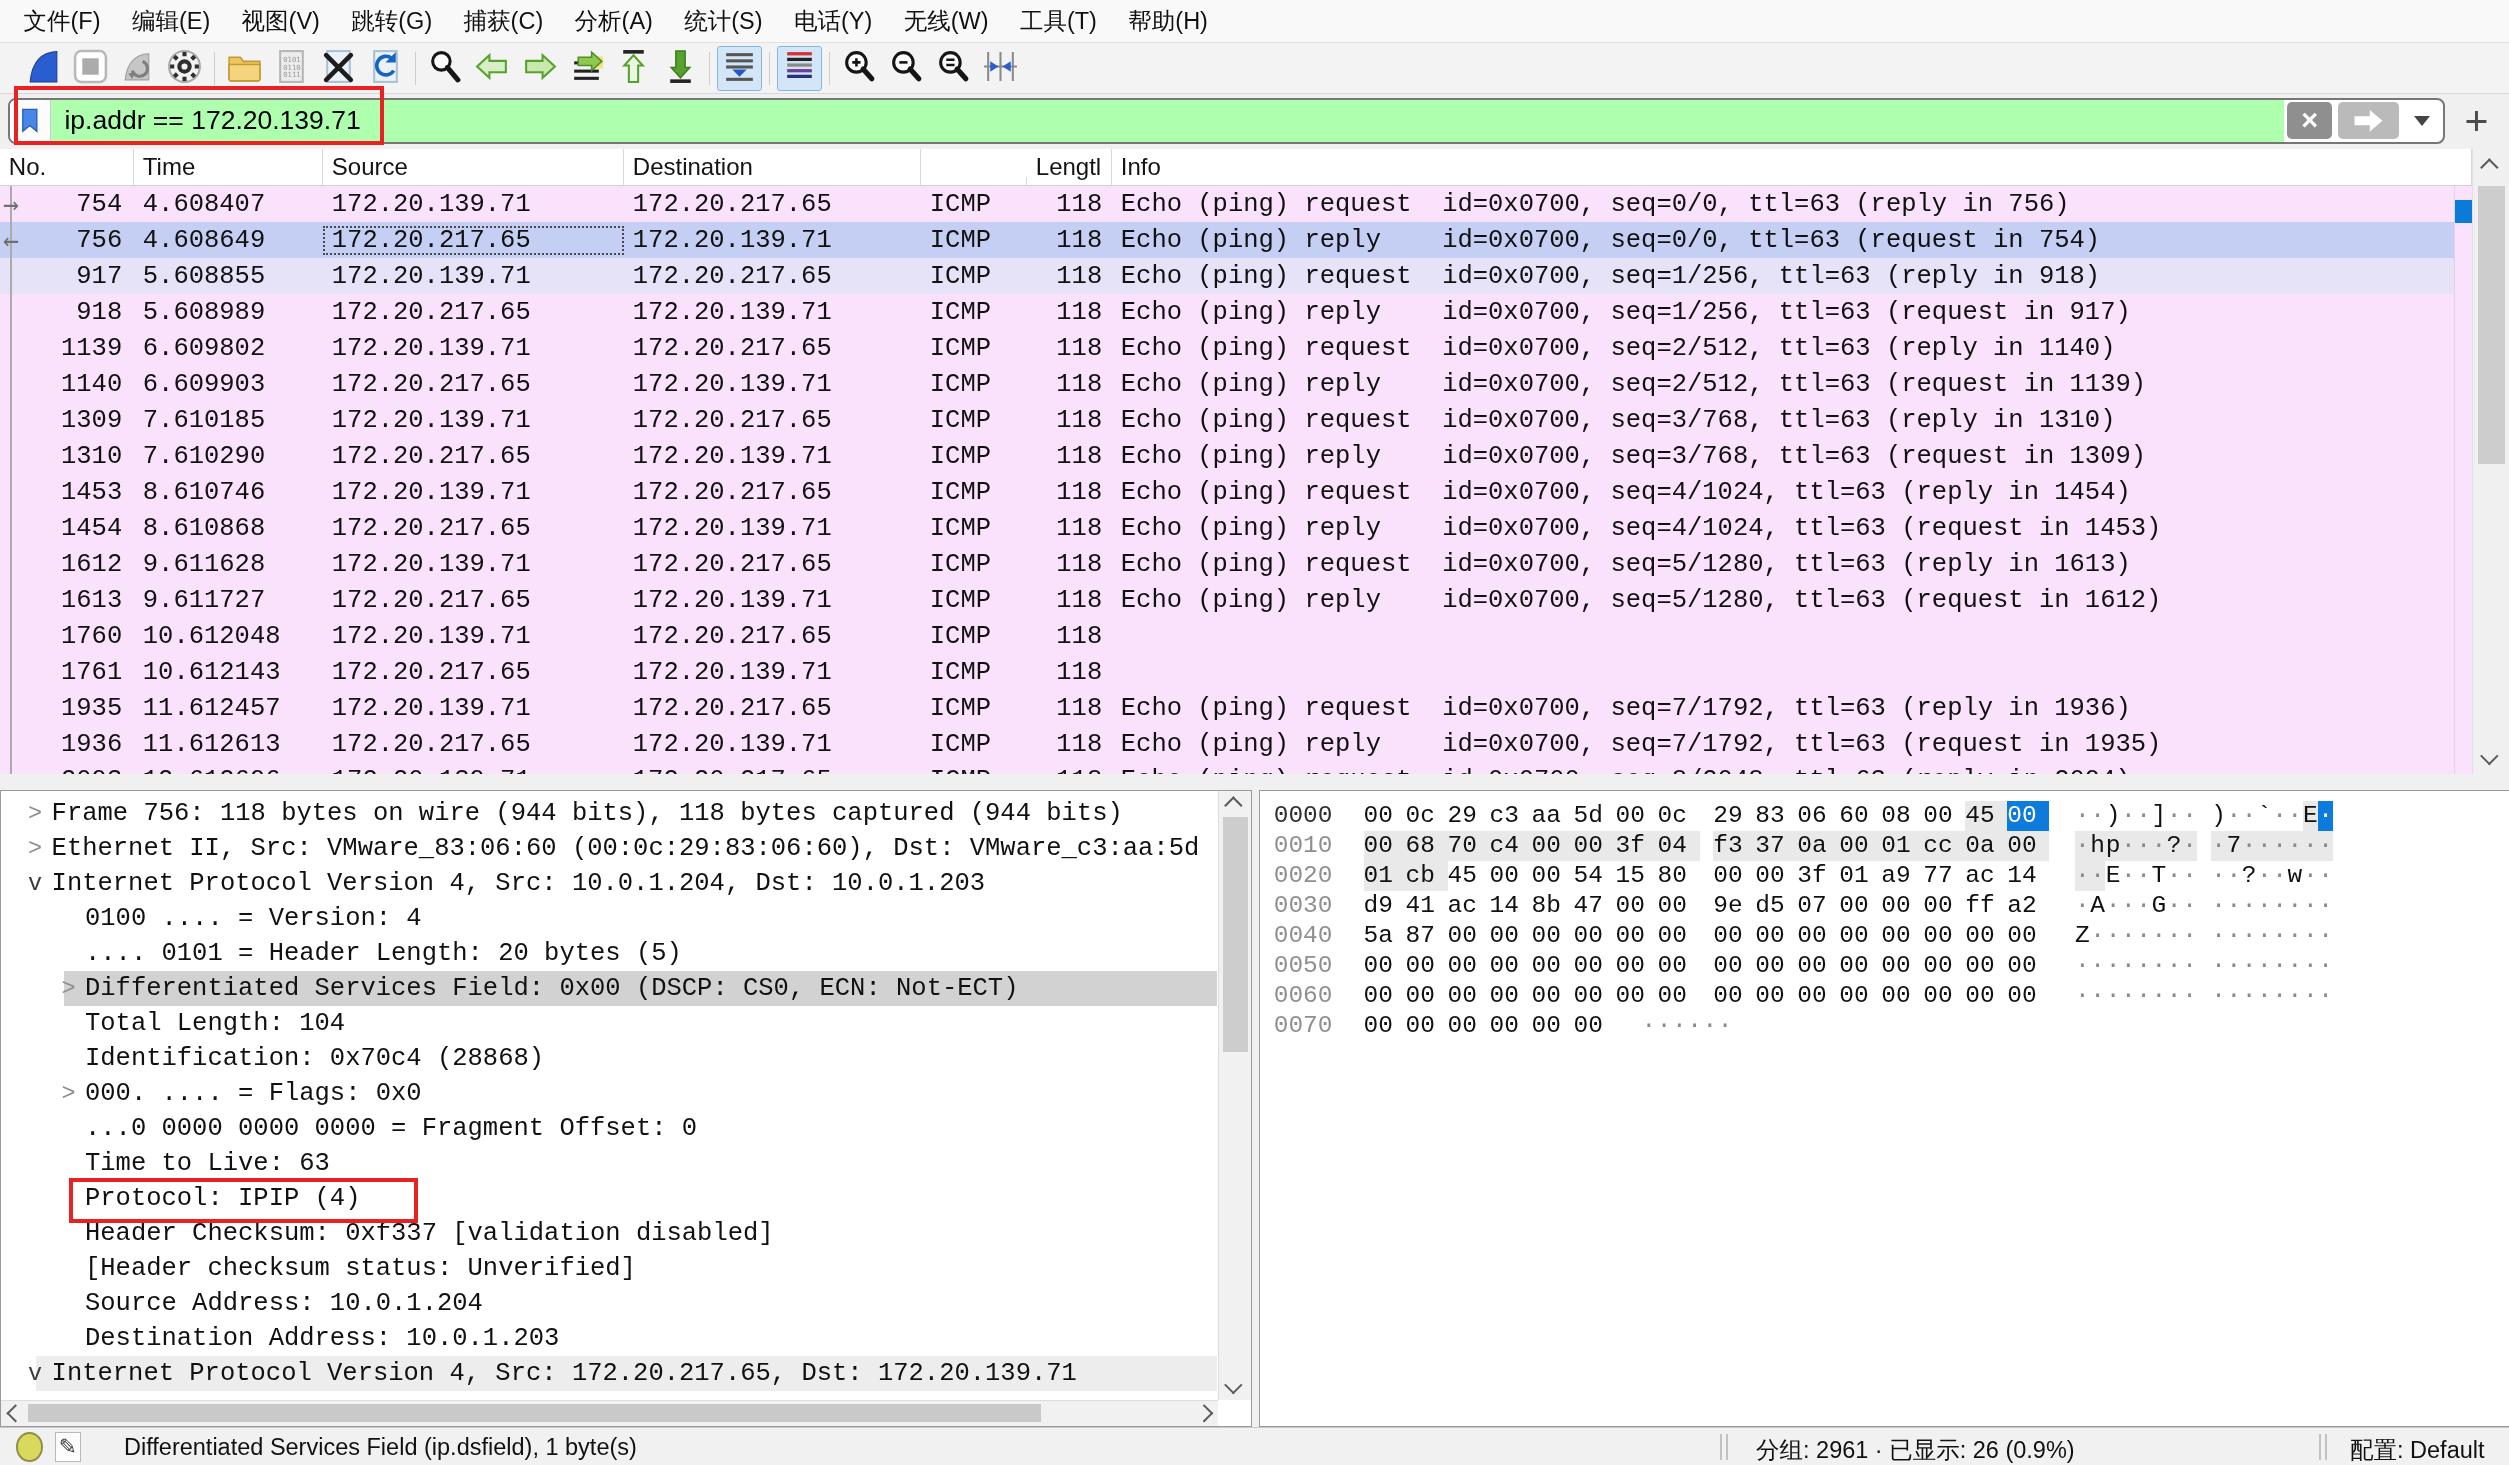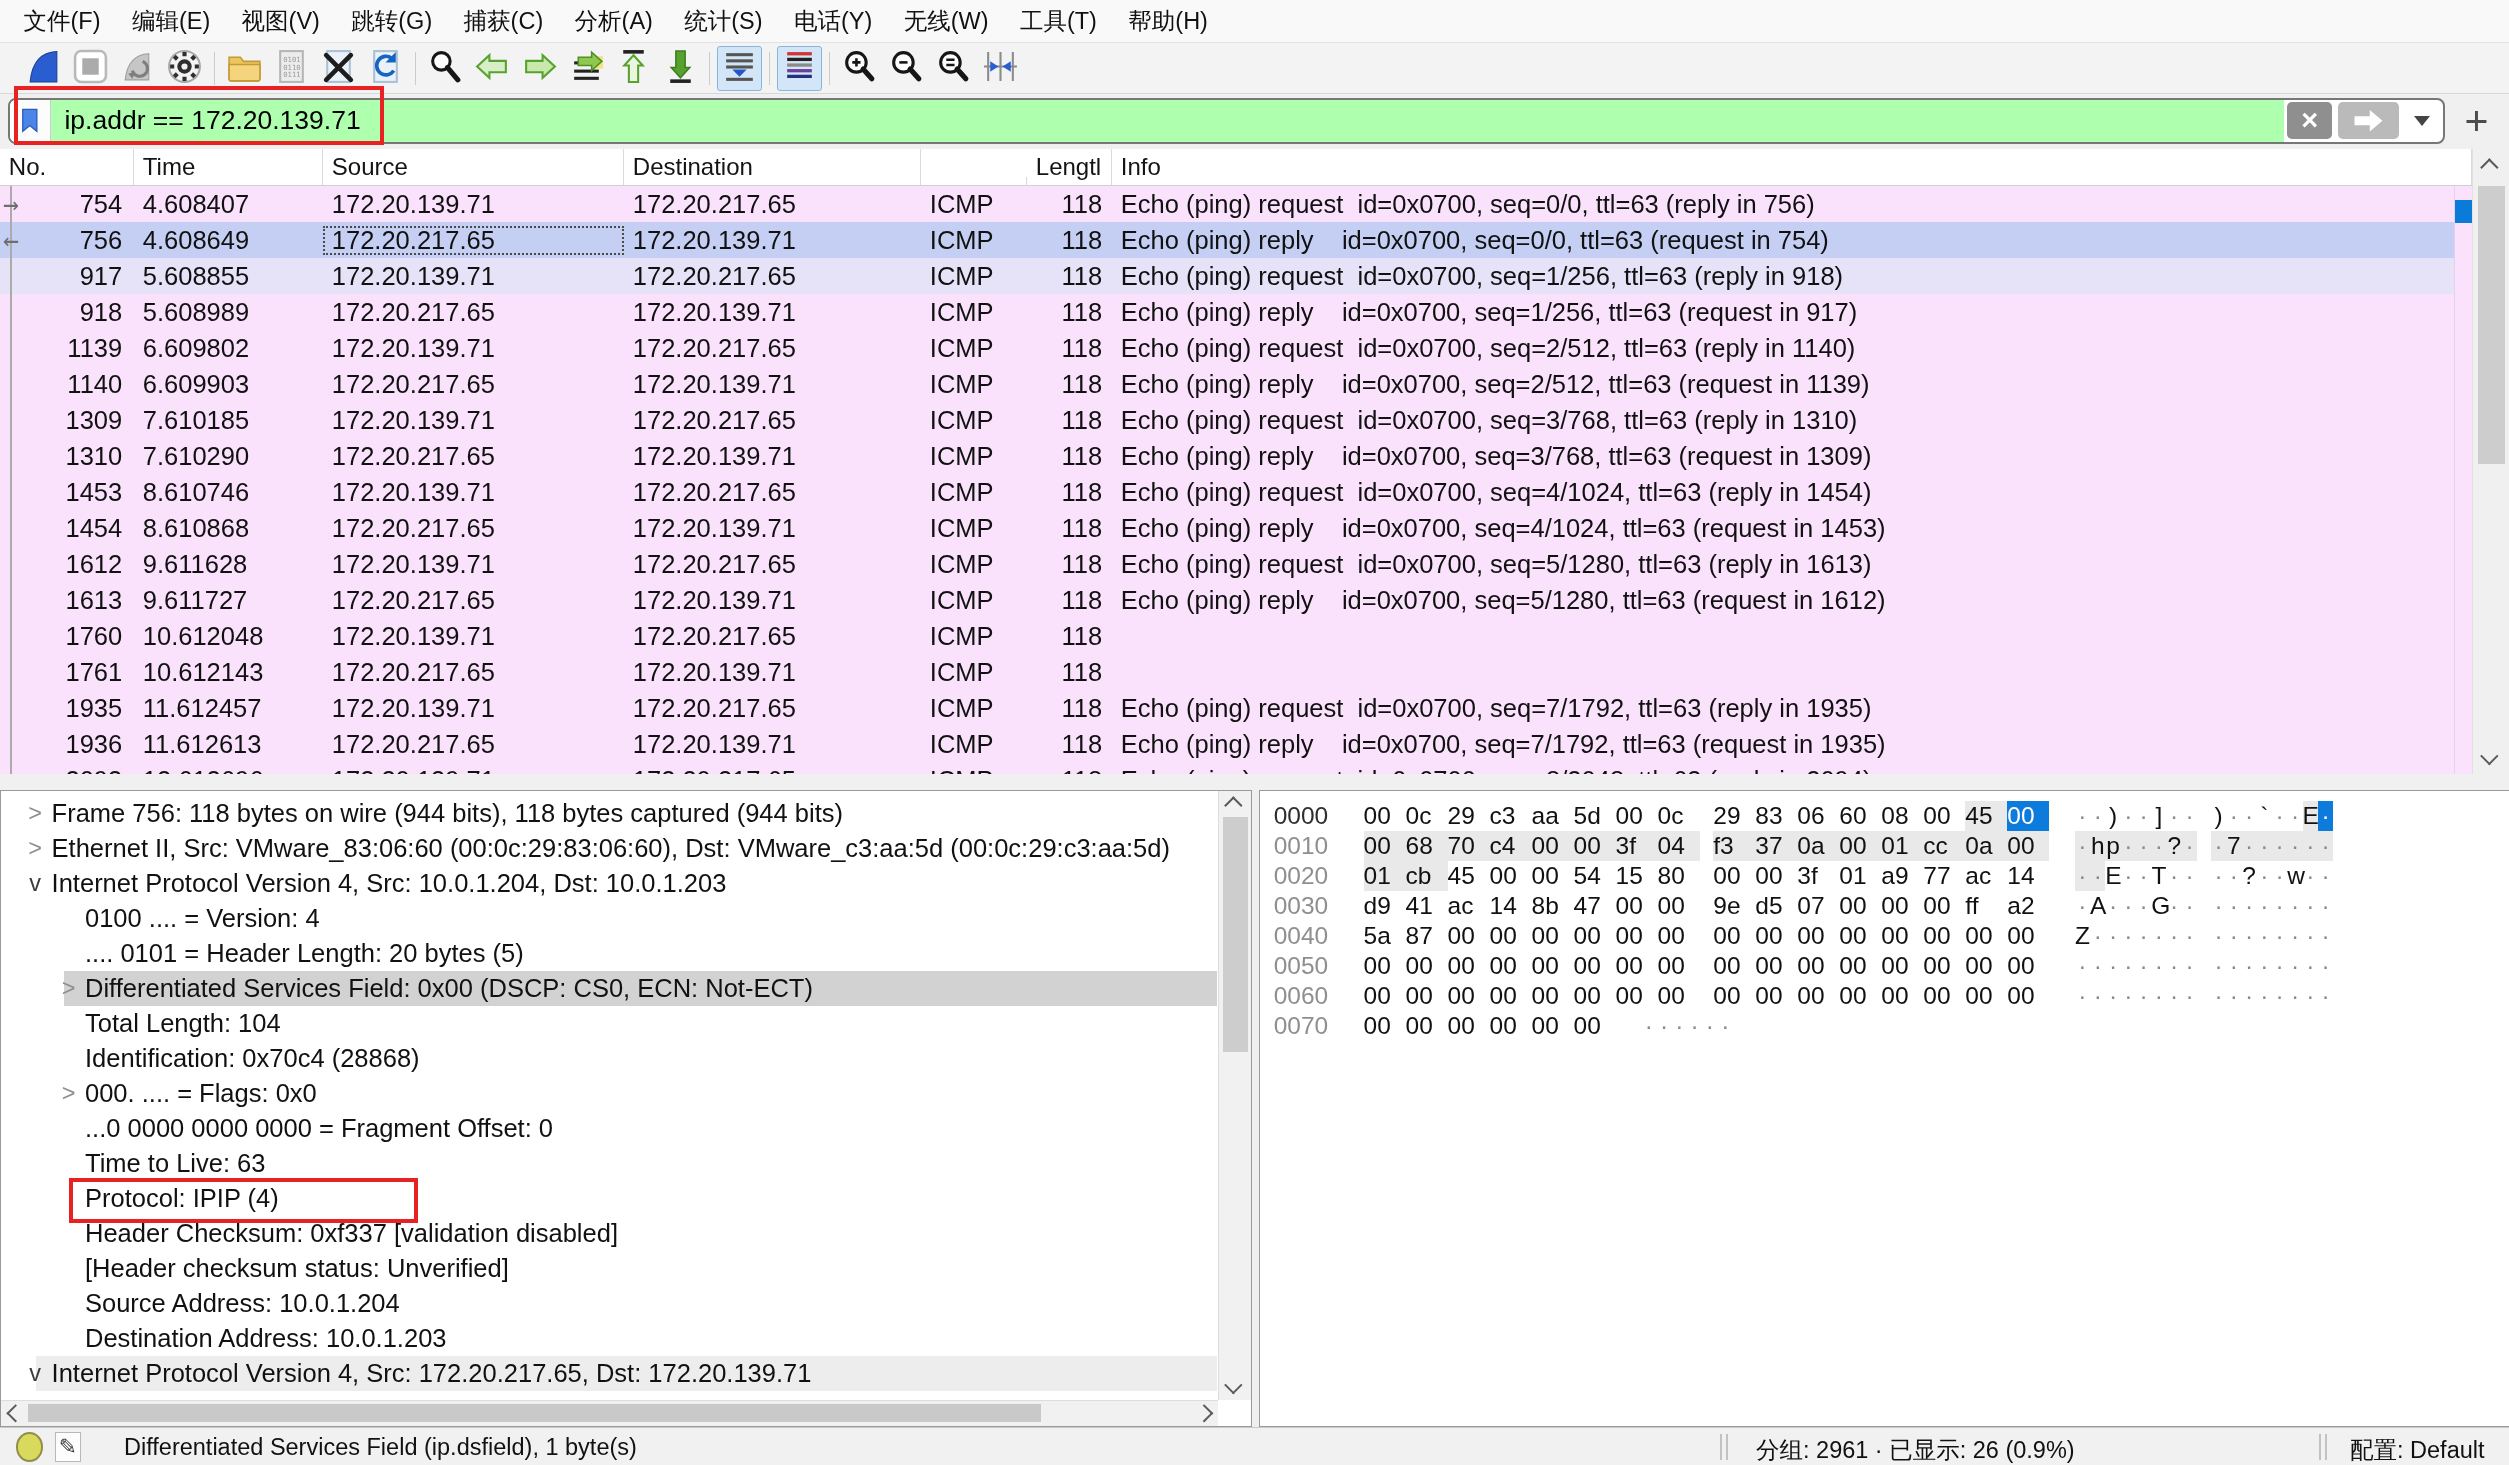--- a/index.html
+++ b/index.html
@@ -1,18 +1,18 @@
 <!DOCTYPE html>
 <html><head>
 <meta charset="utf-8">
 <style>
   *{margin:0;padding:0;box-sizing:border-box}
   html,body{width:2509px;height:1465px;overflow:hidden}
   body{font-family:"Liberation Sans",sans-serif;background:#f0f0f0;position:relative;color:#111}
-  .mono{font-family:Liberation Sans, sans-serif}
+  .mono{font-family:Liberation Mono, monospace}
 
   
   #menubar{position:absolute;left:0;top:0;width:2509px;height:43px;background:#f9f9f9;
     border-bottom:1px solid #e2e2e2;display:flex;align-items:center;padding-left:7.8px;font-size:23.5px}
   .mitem{padding:0 15.7px;height:100%;display:flex;align-items:center;white-space:nowrap}
 
   
   #toolbar{position:absolute;left:0;top:43px;width:2509px;height:51px;background:#f3f3f3;
     border-bottom:1px solid #d8d8d8;display:flex;align-items:center;padding-left:20px}
   .tbtn{width:45px;height:45px;display:flex;align-items:center;justify-content:center;
@@ -448,21 +448,21 @@
       <span class="c c-proto">ICMP</span>
       <span class="c c-len">118</span>
     </div>
     <div class="prow pink">
       <span class="c c-no">1935</span>
       <span class="c c-time">11.612457</span>
       <span class="c c-src">172.20.139.71</span>
       <span class="c c-dst">172.20.217.65</span>
       <span class="c c-proto">ICMP</span>
       <span class="c c-len">118</span>
-      <span class="c c-info">Echo (ping) request  id=0x0700, seq=7/1792, ttl=63 (reply in 1935)</span>
+      <span class="c c-info">Echo (ping) request  id=0x0700, seq=7/1792, ttl=63 (reply in 1936)</span>
     </div>
     <div class="prow pink">
       <span class="c c-no">1936</span>
       <span class="c c-time">11.612613</span>
       <span class="c c-src">172.20.217.65</span>
       <span class="c c-dst">172.20.139.71</span>
       <span class="c c-proto">ICMP</span>
       <span class="c c-len">118</span>
       <span class="c c-info">Echo (ping) reply    id=0x0700, seq=7/1792, ttl=63 (request in 1935)</span>
     </div>

